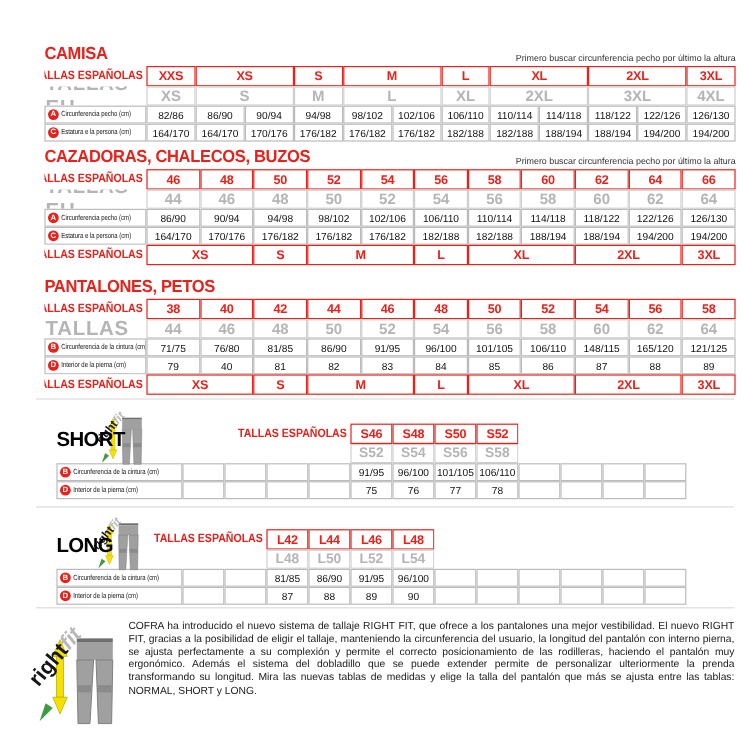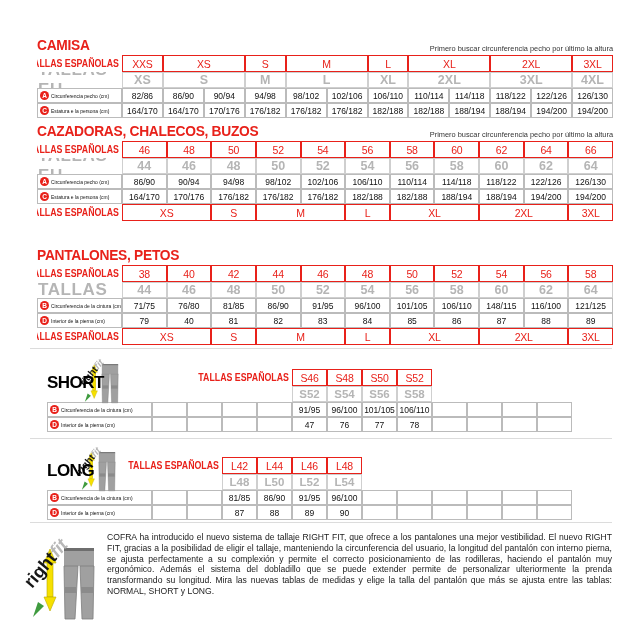--- a/index.html
+++ b/index.html
@@ -23,21 +23,21 @@
     white-space:nowrap;transform:scaleX(.95);transform-origin:0 100%;
   }
   .note{font-size:7.4px;color:#333;white-space:nowrap}
 
   
   .tbl{display:grid}
   .cl{display:flex;align-items:center;justify-content:center;overflow:hidden;background:#fff}
   .hh{height:17px}.he{height:16px}.hd{height:15px}
   .sq{display:inline-block;white-space:nowrap}
 
-  .c-red{border:1.5px solid var(--red);color:var(--red);font-weight:normal;font-size:10.5px;letter-spacing:-0.2px}
+  .c-red{border:1.5px solid var(--red);color:var(--red);font-weight:bold;font-size:10.5px;letter-spacing:-0.2px}
   .c-gray{border:1px solid #cfcfcf;color:var(--graytxt);font-weight:bold;font-size:12.5px}
   .c-gray-fit{border:1px solid #cfcfcf;color:var(--graytxt);font-weight:bold;font-size:11.5px}
   .c-data{border:1px solid var(--bord);font-size:8.5px;color:#111}
 
   .lab-red{color:var(--red);font-weight:bold;font-size:10px;justify-content:flex-end;padding-right:3px}
   .lab-red .sq{transform:scaleX(.88);transform-origin:100% 50%}
   .lab-gray{color:var(--graytxt);font-weight:bold;font-size:17px;justify-content:flex-start;padding-left:1px;letter-spacing:.6px}
 
   .rowlab{border:1px solid var(--bord);justify-content:flex-start;gap:2px;padding-left:2px}
   .rl-txt{font-size:6.2px;color:#111;transform:scaleX(.8);transform-origin:0 50%}
@@ -52,21 +52,21 @@
   .logo-sm{position:absolute;overflow:visible}
   #short-logo{left:36px;top:-12px}
   #long-logo{left:33px;top:-12px}
 
   
   .divider{margin-left:30px;width:582px;height:1px;background:#dcdcdc}
   #div-1{margin-top:3px}
   #div-2{margin-top:6px}
   #div-3{margin-top:2px}
   #sec-cazadoras{margin-top:6px}
-  #sec-pantalones{margin-top:27px}
+  #sec-pantalones{margin-top:11px}
   #sec-short{margin-top:20px}
   #sec-long{margin-top:18px}
 
   
   .rf{position:relative;margin-left:30px;margin-top:9px;width:582px;min-height:95px}
   .rf-logo{position:absolute;left:0;top:2px;overflow:visible}
   .rf-content{margin-left:77px}
   .rf-heading{font-size:14px;font-weight:bold;letter-spacing:.2px;color:#000;white-space:nowrap}
   .rf-para{margin-top:3px;font-size:8.6px;line-height:1.26;text-align:justify;color:#1a1a1a;width:505px}
 
@@ -252,21 +252,21 @@
         </div>
         <div class="cl c-data hd">71/75</div>
         <div class="cl c-data hd">76/80</div>
         <div class="cl c-data hd">81/85</div>
         <div class="cl c-data hd">86/90</div>
         <div class="cl c-data hd">91/95</div>
         <div class="cl c-data hd">96/100</div>
         <div class="cl c-data hd">101/105</div>
         <div class="cl c-data hd">106/110</div>
         <div class="cl c-data hd">148/115</div>
-        <div class="cl c-data hd">116/100</div>
+        <div class="cl c-data hd">165/120</div>
         <div class="cl c-data hd">121/125</div>
         <div class="cl rowlab hd">
           <span class="badge">D</span>
           <span class="sq rl-txt">Interior de la pierna (cm)</span>
         </div>
         <div class="cl c-data hd">79</div>
         <div class="cl c-data hd">40</div>
         <div class="cl c-data hd">81</div>
         <div class="cl c-data hd">82</div>
         <div class="cl c-data hd">83</div>
@@ -342,21 +342,21 @@
         <div class="cl c-data hd"></div>
         <div class="cl c-data hd"></div>
         <div class="cl rowlab hd">
           <span class="badge">D</span>
           <span class="sq rl-txt">Interior de la pierna (cm)</span>
         </div>
         <div class="cl c-data hd"></div>
         <div class="cl c-data hd"></div>
         <div class="cl c-data hd"></div>
         <div class="cl c-data hd"></div>
-        <div class="cl c-data hd">47</div>
+        <div class="cl c-data hd">75</div>
         <div class="cl c-data hd">76</div>
         <div class="cl c-data hd">77</div>
         <div class="cl c-data hd">78</div>
         <div class="cl c-data hd"></div>
         <div class="cl c-data hd"></div>
         <div class="cl c-data hd"></div>
         <div class="cl c-data hd"></div>
       </div>
   </div>
 

